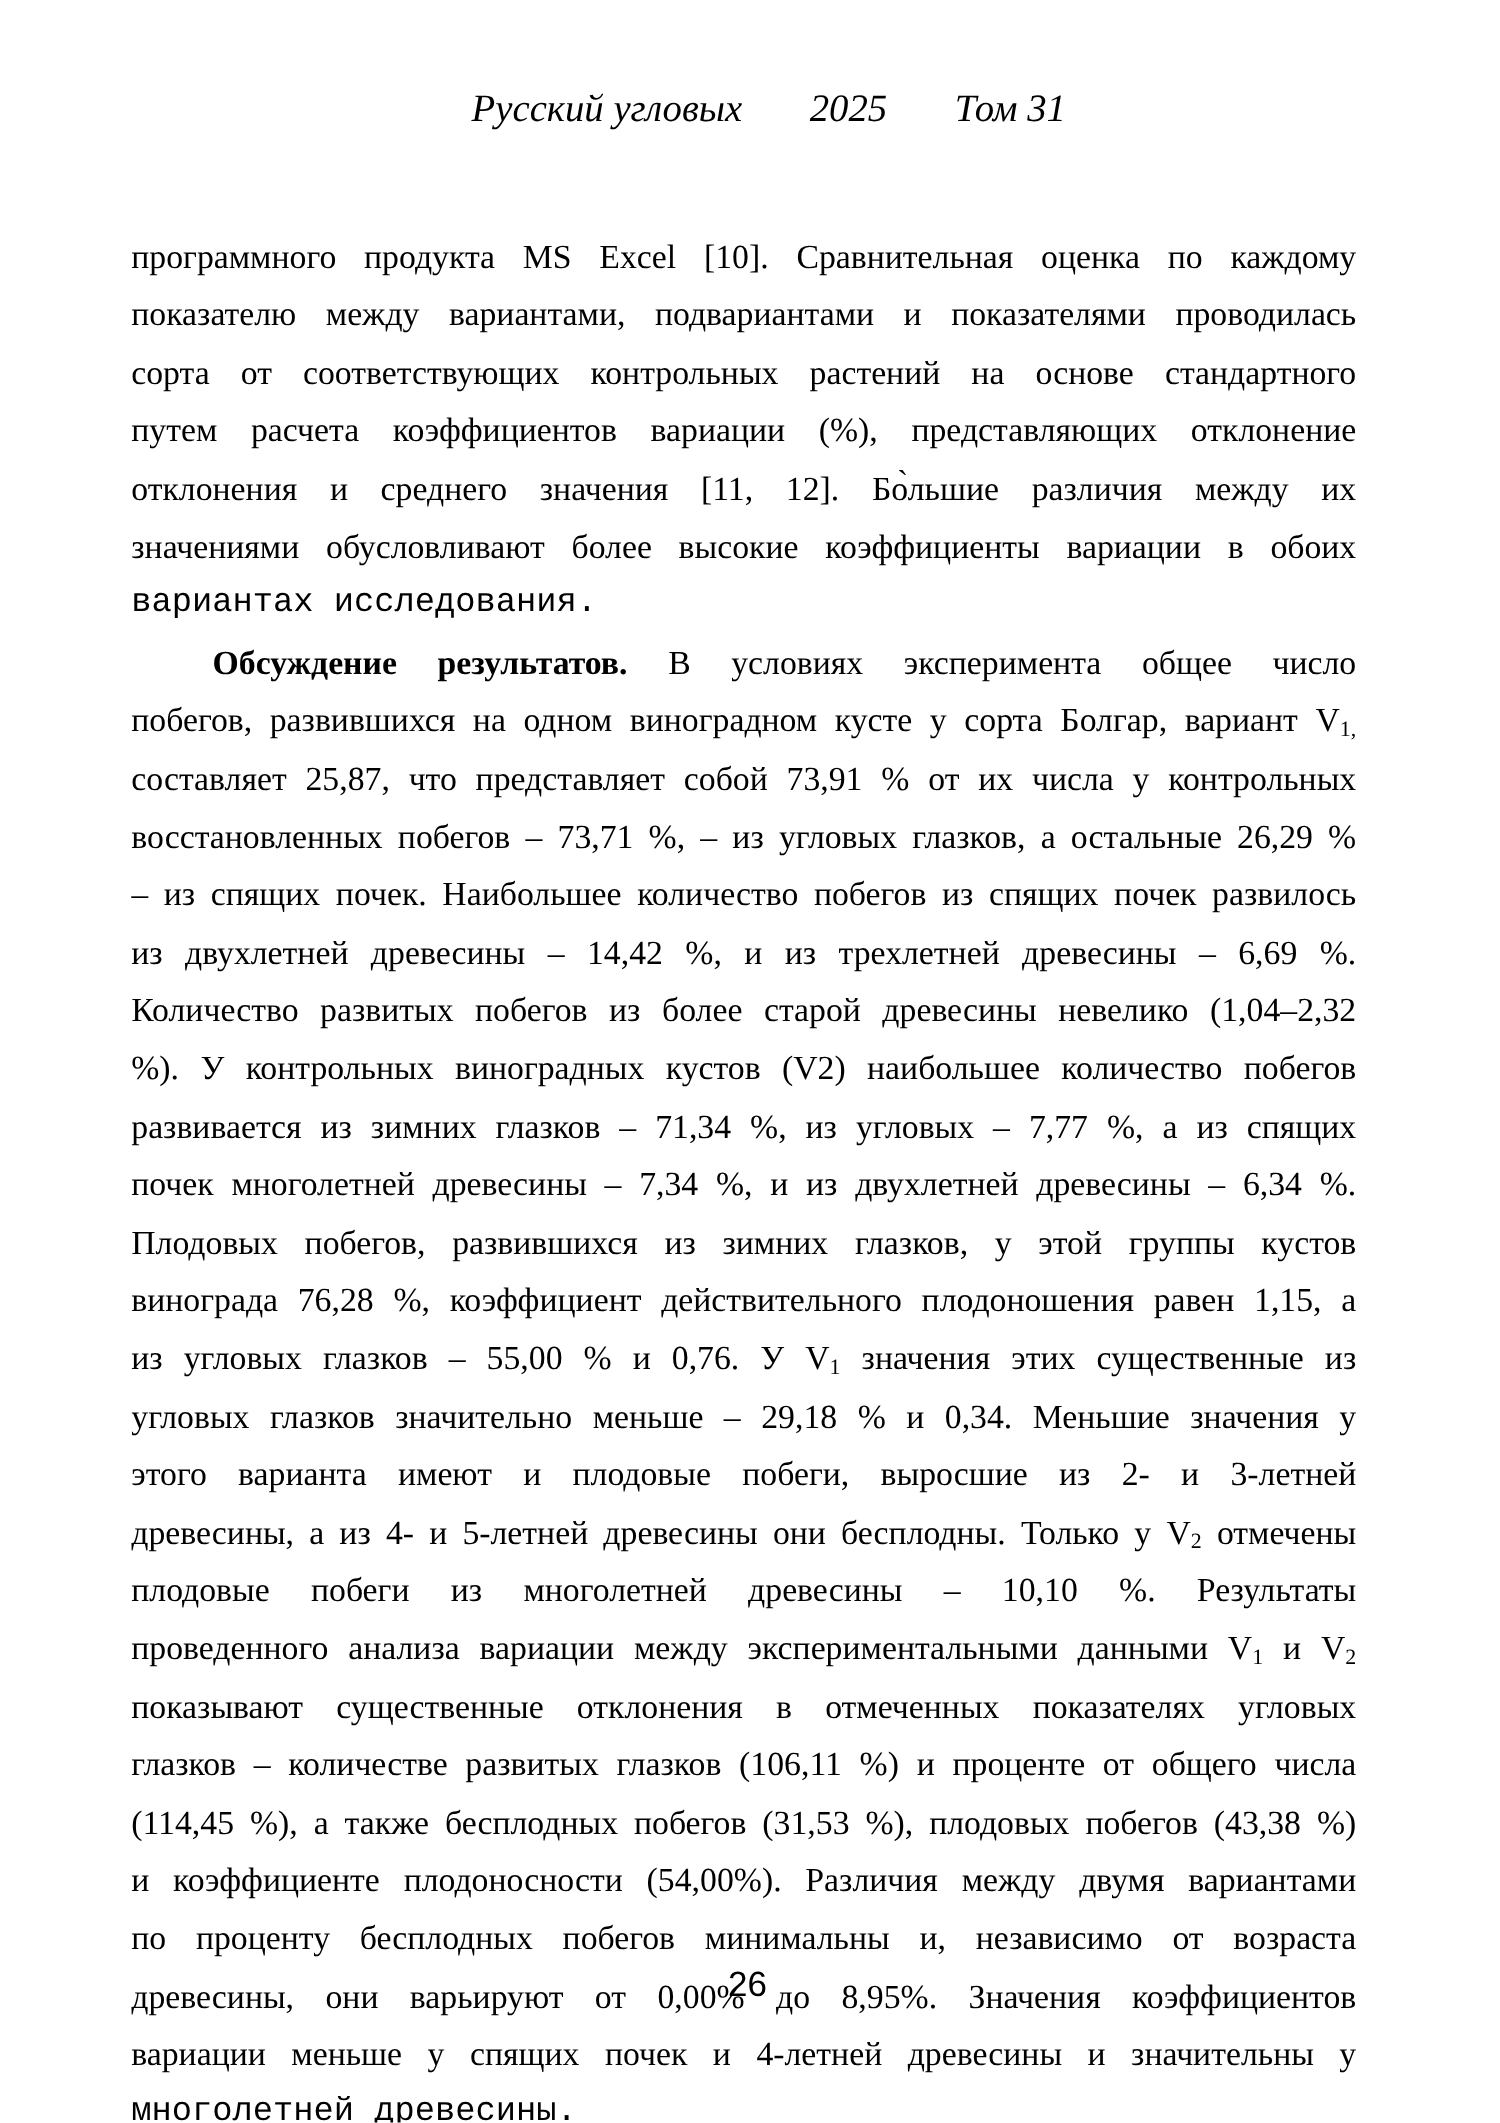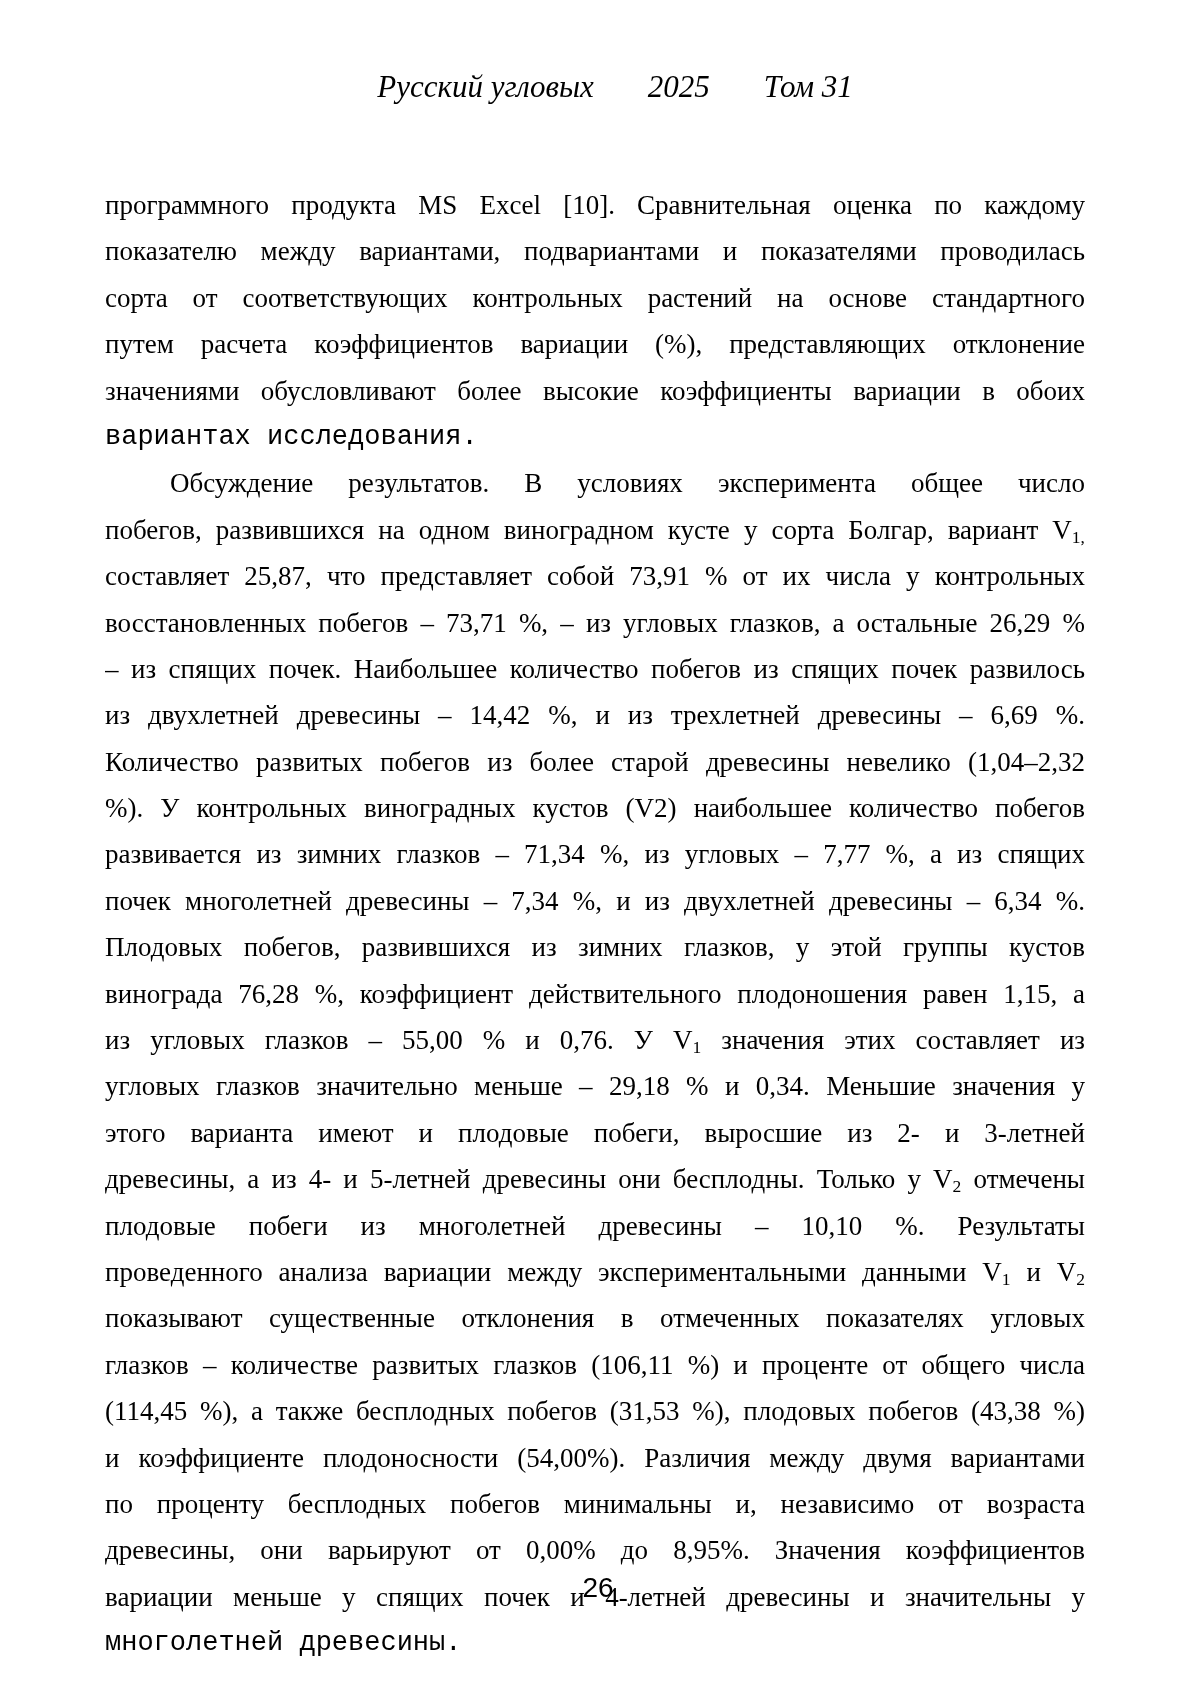--- a/index.html
+++ b/index.html
@@ -47,21 +47,21 @@
     text-justify: inter-word;
     margin-top: 14px;
   }
   .line.left {
     text-align-last: left;
     font-family: Liberation Mono, monospace;
   }
   .line.indent {
     text-indent: 65px;
   }
-  .b { font-weight: normal; }
+  .b { font-weight: bold; }
   .sub {
     font-size: 0.65em;
     position: relative;
     top: 0.22em;
   }
   .page-number {
     position: absolute;
     top: 1572px;
     left: 598px;
     transform: translateX(-50%);
@@ -79,35 +79,36 @@
     <span>Русский угловых</span>
     <span>2025</span>
     <span>Том 31</span>
   </div>
 
   <div class="body-text">
       <div class="line"><span>программного продукта MS Excel [10]. Сравнительная оценка по каждому</span></div>
       <div class="line"><span>показателю между вариантами, подвариантами и показателями проводилась</span></div>
       <div class="line"><span>сорта от соответствующих контрольных растений на основе стандартного</span></div>
       <div class="line"><span>путем расчета коэффициентов вариации (%), представляющих отклонение</span></div>
+      <div class="line"><span>отклонения и среднего значения [11, 12]. Бо̀льшие различия между их</span></div>
       <div class="line"><span>значениями обусловливают более высокие коэффициенты вариации в обоих</span></div>
       <div class="line left"><span>вариантах исследования.</span></div>
       <div class="line indent"><span class="b">Обсуждение результатов.</span><span> В условиях эксперимента общее число</span></div>
       <div class="line"><span>побегов, развившихся на одном виноградном кусте у сорта Болгар, вариант V</span><span class="sub">1,</span></div>
       <div class="line"><span>составляет 25,87, что представляет собой 73,91 % от их числа у контрольных</span></div>
       <div class="line"><span>восстановленных побегов – 73,71 %, – из угловых глазков, а остальные 26,29 %</span></div>
       <div class="line"><span>– из спящих почек. Наибольшее количество побегов из спящих почек развилось</span></div>
       <div class="line"><span>из двухлетней древесины – 14,42 %, и из трехлетней древесины – 6,69 %.</span></div>
       <div class="line"><span>Количество развитых побегов из более старой древесины невелико (1,04–2,32</span></div>
       <div class="line"><span>%). У контрольных виноградных кустов (V2) наибольшее количество побегов</span></div>
       <div class="line"><span>развивается из зимних глазков – 71,34 %, из угловых – 7,77 %, а из спящих</span></div>
       <div class="line"><span>почек многолетней древесины – 7,34 %, и из двухлетней древесины – 6,34 %.</span></div>
       <div class="line"><span>Плодовых побегов, развившихся из зимних глазков, у этой группы кустов</span></div>
       <div class="line"><span>винограда 76,28 %, коэффициент действительного плодоношения равен 1,15, а</span></div>
-      <div class="line"><span>из угловых глазков – 55,00 % и 0,76. У V</span><span class="sub">1</span><span> значения этих составляет из</span></div>
+      <div class="line"><span>из угловых глазков – 55,00 % и 0,76. У V</span><span class="sub">1</span><span> значения этих существенные из</span></div>
       <div class="line"><span>угловых глазков значительно меньше – 29,18 % и 0,34. Меньшие значения у</span></div>
       <div class="line"><span>этого варианта имеют и плодовые побеги, выросшие из 2- и 3-летней</span></div>
       <div class="line"><span>древесины, а из 4- и 5-летней древесины они бесплодны. Только у V</span><span class="sub">2</span><span> отмечены</span></div>
       <div class="line"><span>плодовые побеги из многолетней древесины – 10,10 %. Результаты</span></div>
       <div class="line"><span>проведенного анализа вариации между экспериментальными данными V</span><span class="sub">1</span><span> и V</span><span class="sub">2</span></div>
       <div class="line"><span>показывают существенные отклонения в отмеченных показателях угловых</span></div>
       <div class="line"><span>глазков – количестве развитых глазков (106,11 %) и проценте от общего числа</span></div>
       <div class="line"><span>(114,45 %), а также бесплодных побегов (31,53 %), плодовых побегов (43,38 %)</span></div>
       <div class="line"><span>и коэффициенте плодоносности (54,00%). Различия между двумя вариантами</span></div>
       <div class="line"><span>по проценту бесплодных побегов минимальны и, независимо от возраста</span></div>

